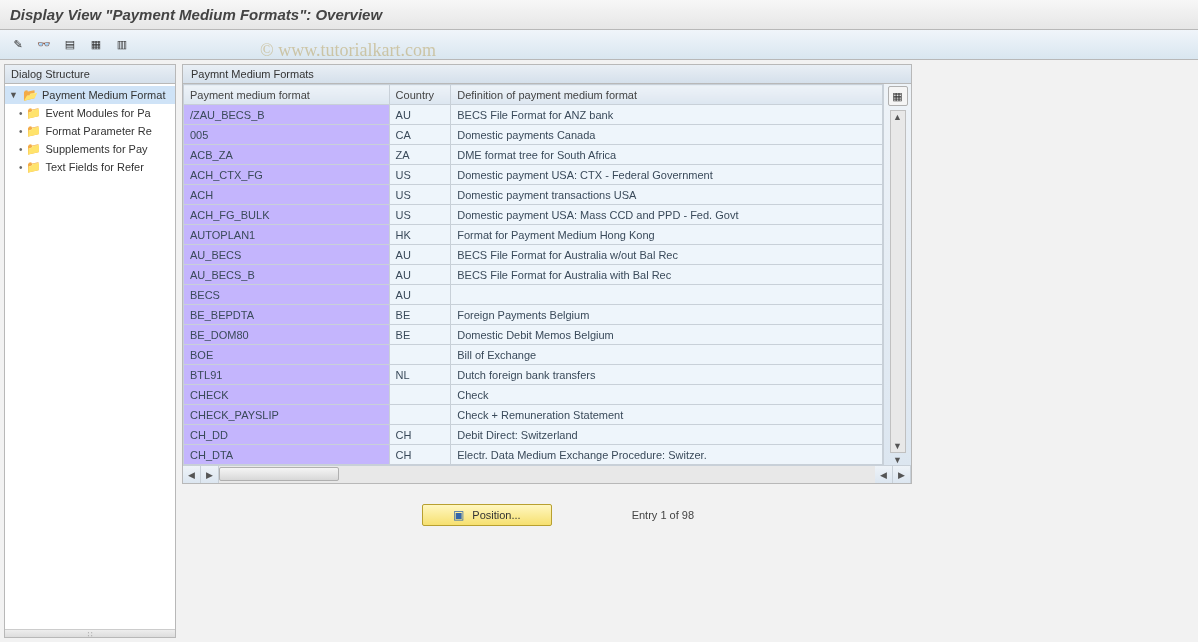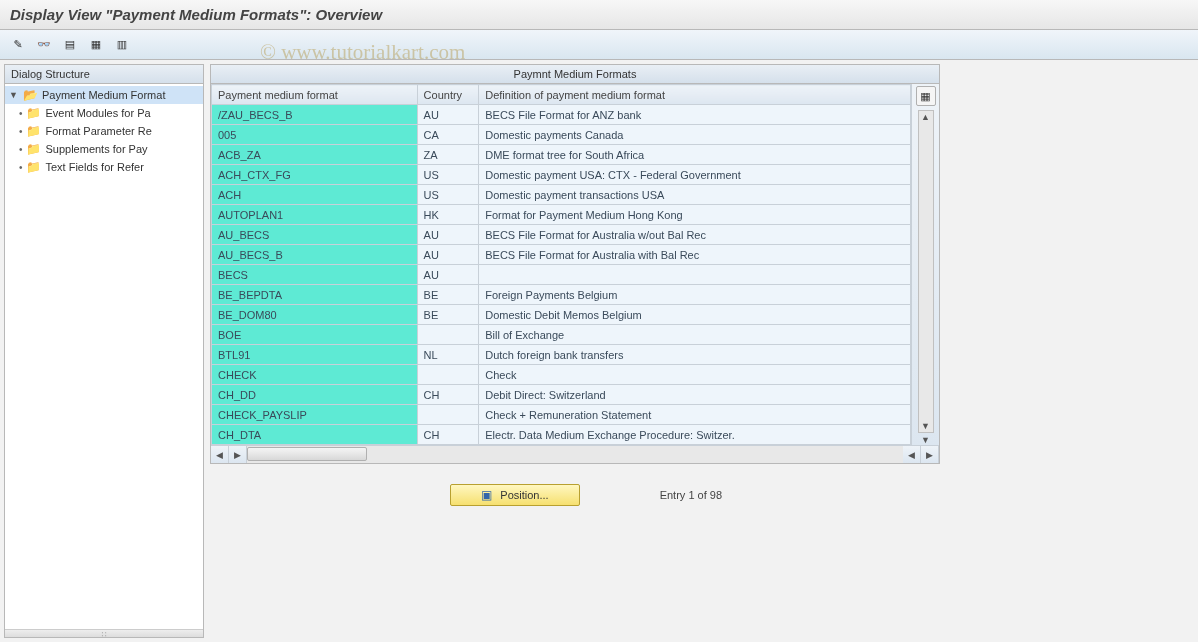--- a/index.html
+++ b/index.html
@@ -38,21 +38,21 @@
     border-radius: 2px;
     cursor: pointer;
   }
   .main-area {
     display: flex;
     height: calc(100% - 60px);
     padding: 4px;
     gap: 6px;
   }
   .sidebar {
-    width: 200px;
+    width: 172px;
     border: 1px solid #b8b8b8;
     background: #fff;
     display: flex;
     flex-direction: column;
     overflow: hidden;
   }
   .sidebar-header {
     background: linear-gradient(#e9eff5,#d5e0eb);
     padding: 3px 6px;
     border-bottom: 1px solid #b8b8b8;
@@ -96,21 +96,20 @@
     border: 1px solid #b8b8b8;
     background: #fff;
     width: 730px;
     display: flex;
     flex-direction: column;
   }
   .grid-title {
     background: linear-gradient(#e9eff5,#d5e0eb);
     padding: 3px 8px;
     border-bottom: 1px solid #b8b8b8;
-    text-align: center;
   }
   .grid-body {
     display: flex;
     position: relative;
   }
   .grid-table {
     border-collapse: collapse;
     width: 700px;
     table-layout: fixed;
   }
@@ -124,21 +123,21 @@
     overflow: hidden;
   }
   .grid-table th {
     background: linear-gradient(#eef3f8,#dce6f0);
     color: #444;
   }
   .grid-table td {
     background: #eef5fb;
     color: #3a4a5a;
   }
-  .grid-table td.col-format { background:#5eead4; }
+  .grid-table td.col-format { background:#c4b5fd; }
   .col-format { width: 200px; }
   .col-country { width: 60px; }
   .col-def { width: 420px; }
   .grid-side {
     width: 28px;
     border-left: 1px solid #c8d0d8;
     background: linear-gradient(#eef3f8,#dce6f0);
     display:flex;
     flex-direction:column;
     align-items:center;
@@ -190,21 +189,21 @@
     cursor: pointer;
     display:flex;align-items:center;gap:8px;
     font-size:11px;
     color:#333;
   }
   .position-btn .pos-icon{ color:#3366aa;font-size:12px;}
   .entry-info { color:#444; }
   .watermark {
     position:absolute;
     top:40px; left:260px;
-    font-size:21px;
+    font-size:18px;
     color: rgba(180,150,70,0.45);
     font-family: Georgia, serif;
     pointer-events:none;
   }
 </style>
 </head>
 <body>
 
 <div class="title-bar">Display View "Payment Medium Formats": Overview</div>
 
@@ -294,20 +293,25 @@
                 <td class="col-format">ACH_CTX_FG</td>
                 <td class="col-country">US</td>
                 <td class="col-def">Domestic payment USA: CTX - Federal Government</td>
               </tr>
               <tr>
                 <td class="col-format">ACH</td>
                 <td class="col-country">US</td>
                 <td class="col-def">Domestic payment transactions USA</td>
               </tr>
               <tr>
+                <td class="col-format">ACH_FG_BULK</td>
+                <td class="col-country">US</td>
+                <td class="col-def">Domestic payment USA: Mass CCD and PPD - Fed. Govt</td>
+              </tr>
+              <tr>
                 <td class="col-format">AUTOPLAN1</td>
                 <td class="col-country">HK</td>
                 <td class="col-def">Format for Payment Medium Hong Kong</td>
               </tr>
               <tr>
                 <td class="col-format">AU_BECS</td>
                 <td class="col-country">AU</td>
                 <td class="col-def">BECS File Format for Australia w/out Bal Rec</td>
               </tr>
               <tr>
@@ -339,28 +343,28 @@
                 <td class="col-format">BTL91</td>
                 <td class="col-country">NL</td>
                 <td class="col-def">Dutch foreign bank transfers</td>
               </tr>
               <tr>
                 <td class="col-format">CHECK</td>
                 <td class="col-country"></td>
                 <td class="col-def">Check</td>
               </tr>
               <tr>
+                <td class="col-format">CHECK_PAYSLIP</td>
+                <td class="col-country"></td>
+                <td class="col-def">Check + Remuneration Statement</td>
+              </tr>
+              <tr>
                 <td class="col-format">CH_DD</td>
                 <td class="col-country">CH</td>
                 <td class="col-def">Debit Direct: Switzerland</td>
-              </tr>
-              <tr>
-                <td class="col-format">CHECK_PAYSLIP</td>
-                <td class="col-country"></td>
-                <td class="col-def">Check + Remuneration Statement</td>
               </tr>
               <tr>
                 <td class="col-format">CH_DTA</td>
                 <td class="col-country">CH</td>
                 <td class="col-def">Electr. Data Medium Exchange Procedure: Switzer.</td>
               </tr>
             </tbody>
         </table>
         <div class="grid-side">
           <div class="config-btn">

